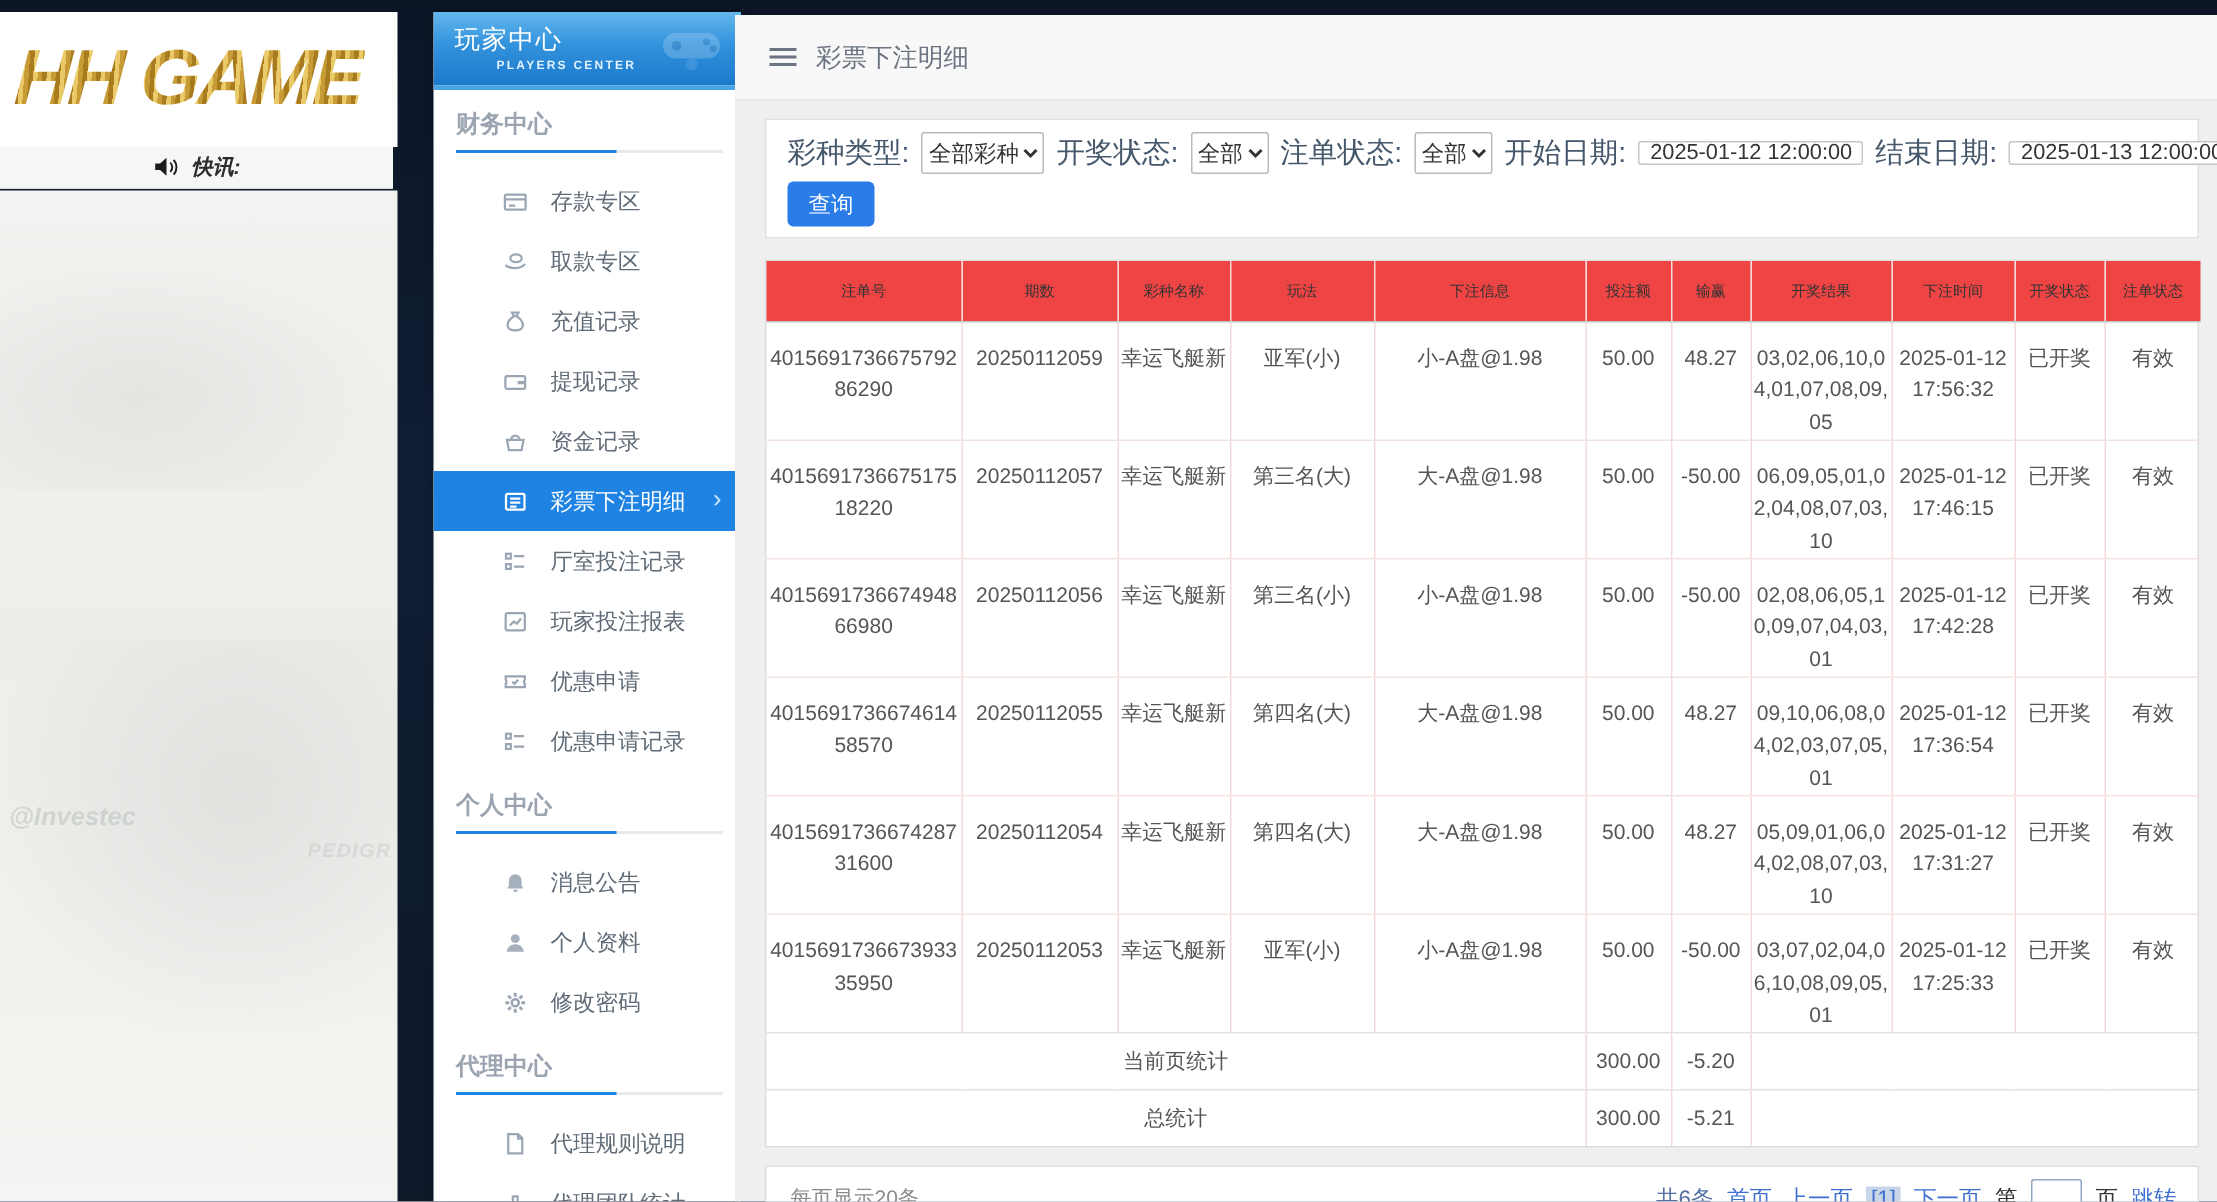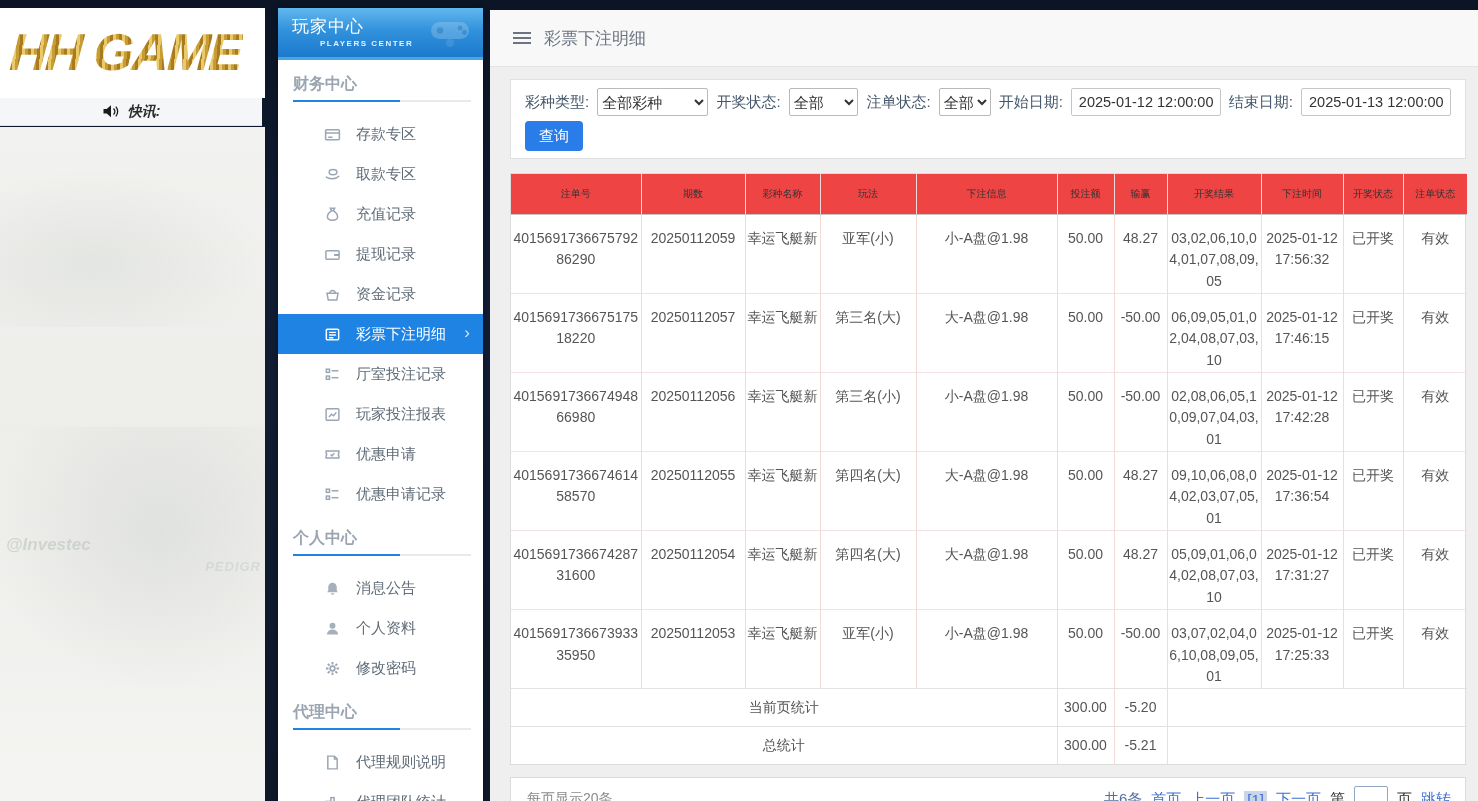--- a/index.html
+++ b/index.html
@@ -31,21 +31,21 @@
     background:linear-gradient(180deg,#f2f2f0 0%, #ededea 45%, #f4f4f2 100%);
   }
   .stadium .wm1 { position:absolute; top:408px; left:6px; font-size:17px; font-style:italic; color:#b9c2bd; opacity:.55; font-weight:bold; }
   .stadium .wm2 { position:absolute; top:432px; right:4px; font-size:13px; font-style:italic; color:#c4cbc6; opacity:.5; font-weight:bold; letter-spacing:1px; }
   .stadium .blob1 { position:absolute; top:40px; left:0; width:265px; height:160px;
     background:radial-gradient(ellipse at 35% 60%, rgba(190,198,192,.25), transparent 70%); }
   .stadium .blob2 { position:absolute; top:300px; left:0; width:265px; height:260px;
     background:radial-gradient(ellipse at 60% 40%, rgba(185,192,188,.28), transparent 75%); }
 
   
-  .sidebar { position:absolute; left:278px; top:8px; width:205px; height:793px; background:#fff; overflow:hidden; box-shadow:0 0 6px rgba(0,0,0,.35); }
+  .sidebar { position:absolute; left:289px; top:8px; width:205px; height:793px; background:#fff; overflow:hidden; box-shadow:0 0 6px rgba(0,0,0,.35); }
   .sidebar-header {
     height:52px; position:relative; padding:7px 0 0 14px;
     background:linear-gradient(180deg,#63b7ee 0%, #3292dc 45%, #1c79cd 100%);
     border-bottom:3px solid #47a5e3;
   }
   .sidebar-header .t1 { color:#fff; font-size:17px; letter-spacing:1px; }
   .sidebar-header .t2 { color:#e2f2ff; font-size:8px; letter-spacing:1.5px; margin-top:1px; font-weight:bold;padding-left:28px; }
   .sidebar-header .pad-icon { position:absolute; right:10px; top:8px; opacity:.55; }
   .section-title { padding:14px 15px 6px; font-size:16px; color:#9aa5b1; line-height:20px;font-weight:bold; }
   .section-rule { height:2px; background:#e8eaec; margin:0 12px 2px 15px; position:relative; }
@@ -70,28 +70,28 @@
     color:#6b7480; font-size:17px;
   }
   .hamburger { width:18px; display:flex; flex-direction:column; gap:3px; cursor:pointer; }
   .hamburger i { display:block; height:2px; background:#6b7480; }
 
   .filter-card {
     margin:12px 12px 0 20px; background:#fff; border:1px solid #e0e0e0;
     padding:7px 14px 7px 14px;
   }
   .filter-row { display:flex; align-items:center; gap:8px; height:30px; }
-  .filter-row label { color:#44576b; font-size:15px; white-space:nowrap; }
+  .filter-row label { color:#44576b; font-size:19px; white-space:nowrap; }
   .filter-row select {
     height:28px; border:1px solid #b9b9b9; background:#fff; color:#333;
     font-size:15px; font-family:"Liberation Sans",sans-serif; border-radius:2px;
   }
   .sel-type { width:118px; } .sel-draw { width:74px; } .sel-order { width:54px; }
   .filter-row input[type=text] {
-    height:28px; width:150px; border:1px solid #c6c6c6; border-radius:2px;
+    height:16px; width:150px; border:1px solid #c6c6c6; border-radius:2px;
     font-size:14.5px; color:#333; padding-left:7px; font-family:"Liberation Sans",sans-serif;
   }
   .btn-search {
     margin-top:4px; height:30px; width:58px; background:#2a7ce8; color:#fff;
     border:none; border-radius:4px; font-size:15px; cursor:pointer; font-family:"Liberation Sans",sans-serif;
   }
 
   .table-card { margin:14px 12px 0 20px; background:#fff; border:1px solid #dcdcdc; }
   table { width:100%; border-collapse:collapse; table-layout:fixed; }
   th {

